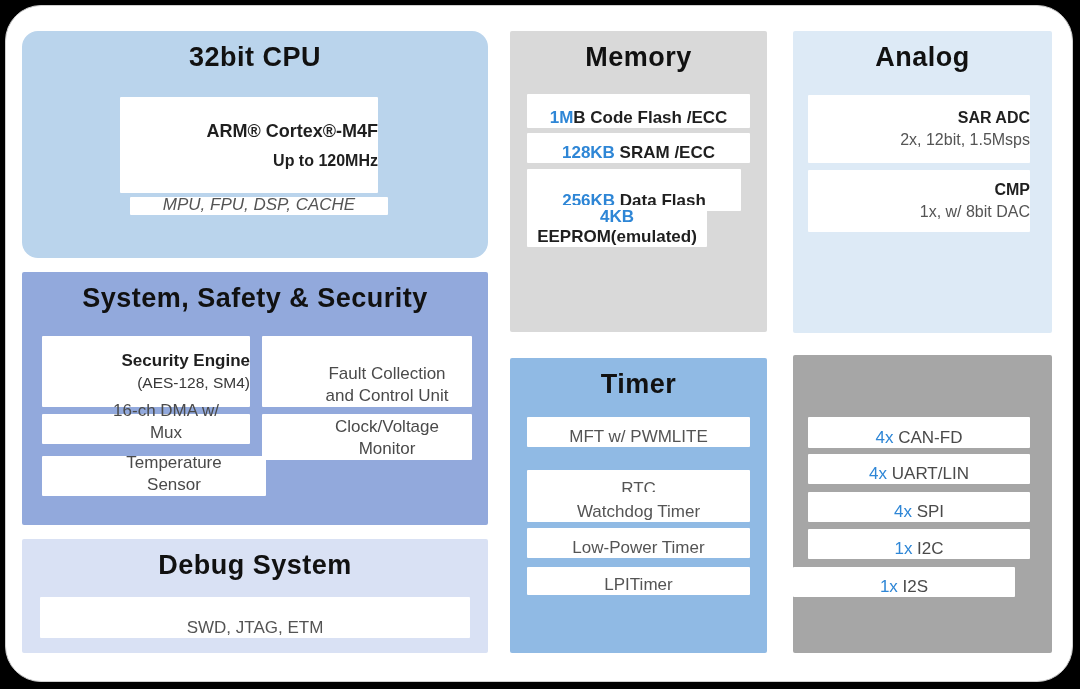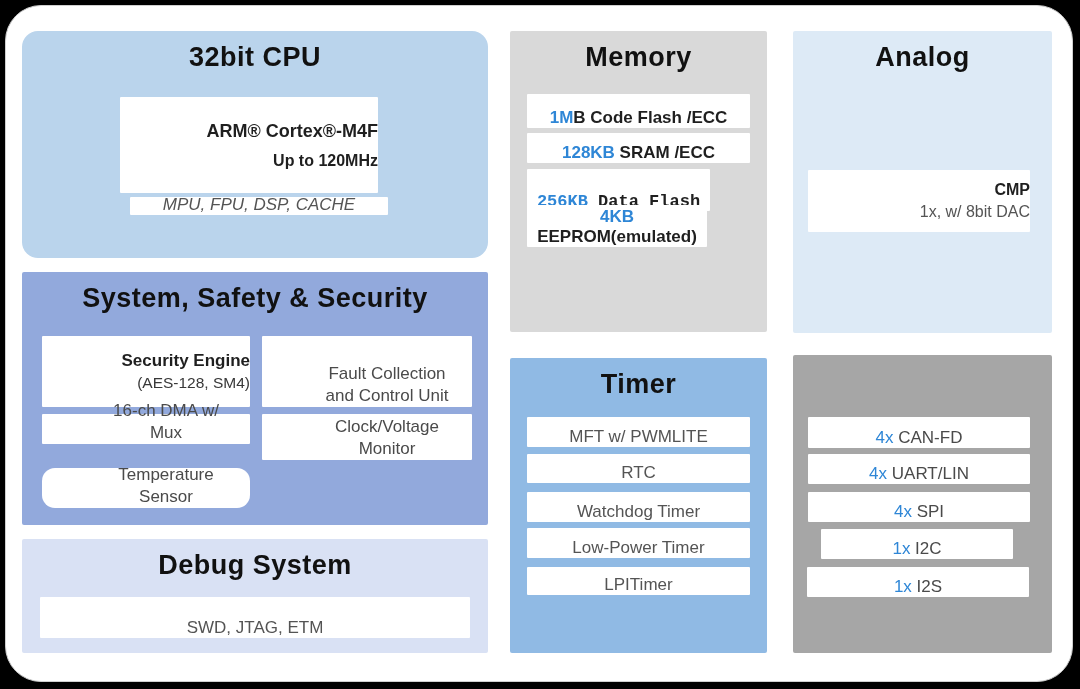--- a/index.html
+++ b/index.html
@@ -66,84 +66,88 @@
   </div>
   <div class="box" style="left:240px;top:64px;width:210px;height:71px;">
     <span class="cell-label">Fault Collection and Control Unit</span>
   </div>
   <div class="box" style="left:20px;top:142px;width:208px;height:30px;">
     <span class="cell-label">16-ch DMA w/ Mux</span>
   </div>
   <div class="box" style="left:240px;top:142px;width:210px;height:46px;">
     <span class="cell-label">Clock/Voltage Monitor</span>
   </div>
-  <div class="box" style="left:20px;top:196px;width:208px;height:40px;border-radius:13px;">
+  <div class="box" style="left:20px;top:184px;width:224px;height:40px;">
     <span class="cell-label">Temperature Sensor</span>
   </div>
 </div>
 
 <div class="block bg-debug" style="left:22px;top:539px;width:466px;height:114px;">
   <div class="btitle">Debug System</div>
   <div class="box" style="left:18px;top:58px;width:430px;height:41px;">
     <span class="graytxt">SWD, JTAG, ETM</span>
   </div>
 </div>
 
 <div class="block bg-memory" style="left:510px;top:31px;width:257px;height:301px;">
   <div class="btitle">Memory</div>
   <div class="box" style="left:17px;top:63px;width:223px;height:34px;">
     <span class="memrow"><span class="accent">1M</span><span>B Code Flash /ECC</span></span>
   </div>
   <div class="box" style="left:17px;top:102px;width:223px;height:30px;">
     <span class="memrow"><span class="accent">128KB</span><span> SRAM /ECC</span></span>
   </div>
-  <div class="box" style="left:17px;top:138px;width:183px;height:42px;font-family:Liberation Mono, monospace;">
+  <div class="box" style="left:17px;top:138px;width:214px;height:42px;">
     <span class="memrow"><span class="accent">256KB</span><span> Data Flash</span></span>
   </div>
   <div class="box" style="left:17px;top:174px;width:180px;height:42px;">
     <span class="memrow"><span class="accent">4KB</span><span> EEPROM(emulated)</span></span>
   </div>
 </div>
 
 <div class="block bg-timer" style="left:510px;top:358px;width:257px;height:295px;">
   <div class="btitle">Timer</div>
   <div class="box" style="left:17px;top:59px;width:223px;height:30px;">
     <span class="graytxt">MFT w/ PWMLITE</span>
   </div>
-  <div class="box" style="left:17px;top:96px;width:223px;height:29px;">
+  <div class="box" style="left:17px;top:112px;width:223px;height:29px;">
     <span class="graytxt">RTC</span>
   </div>
   <div class="box" style="left:17px;top:134px;width:223px;height:30px;">
     <span class="graytxt">Watchdog Timer</span>
   </div>
   <div class="box" style="left:17px;top:170px;width:223px;height:30px;">
     <span class="graytxt">Low-Power Timer</span>
   </div>
   <div class="box" style="left:17px;top:209px;width:223px;height:28px;">
     <span class="graytxt">LPITimer</span>
   </div>
 </div>
 
 <div class="block bg-analog" style="left:793px;top:31px;width:259px;height:302px;">
   <div class="btitle">Analog</div>
+  <div class="box col" style="left:15px;top:64px;width:222px;height:68px;">
+    <div class="an-name">SAR ADC</div>
+    <div class="an-spec">2x, 12bit, 1.5Msps</div>
+  </div>
   <div class="box col" style="left:15px;top:139px;width:222px;height:62px;">
     <div class="an-name">CMP</div>
     <div class="an-spec">1x, w/ 8bit DAC</div>
   </div>
 </div>
 
 <div class="block bg-interface" style="left:793px;top:355px;width:259px;height:298px;">
   <div class="box" style="left:15px;top:62px;width:222px;height:31px;">
     <span class="ifrow"><span class="accent">4x</span><span> CAN-FD</span></span>
   </div>
   <div class="box" style="left:15px;top:99px;width:222px;height:30px;">
     <span class="ifrow"><span class="accent">4x</span><span> UART/LIN</span></span>
   </div>
   <div class="box" style="left:15px;top:137px;width:222px;height:30px;">
     <span class="ifrow"><span class="accent">4x</span><span> SPI</span></span>
   </div>
-  <div class="box" style="left:28px;top:174px;width:192px;height:30px;">
+  <div class="box" style="left:15px;top:174px;width:222px;height:30px;">
     <span class="ifrow"><span class="accent">1x</span><span> I2C</span></span>
   </div>
-  <div class="box" style="left:14px;top:212px;width:222px;height:30px;">
+  <div class="box" style="left:0;top:212px;width:222px;height:30px;">
     <span class="ifrow"><span class="accent">1x</span><span> I2S</span></span>
   </div>
 </div>
 
 </body></html>

